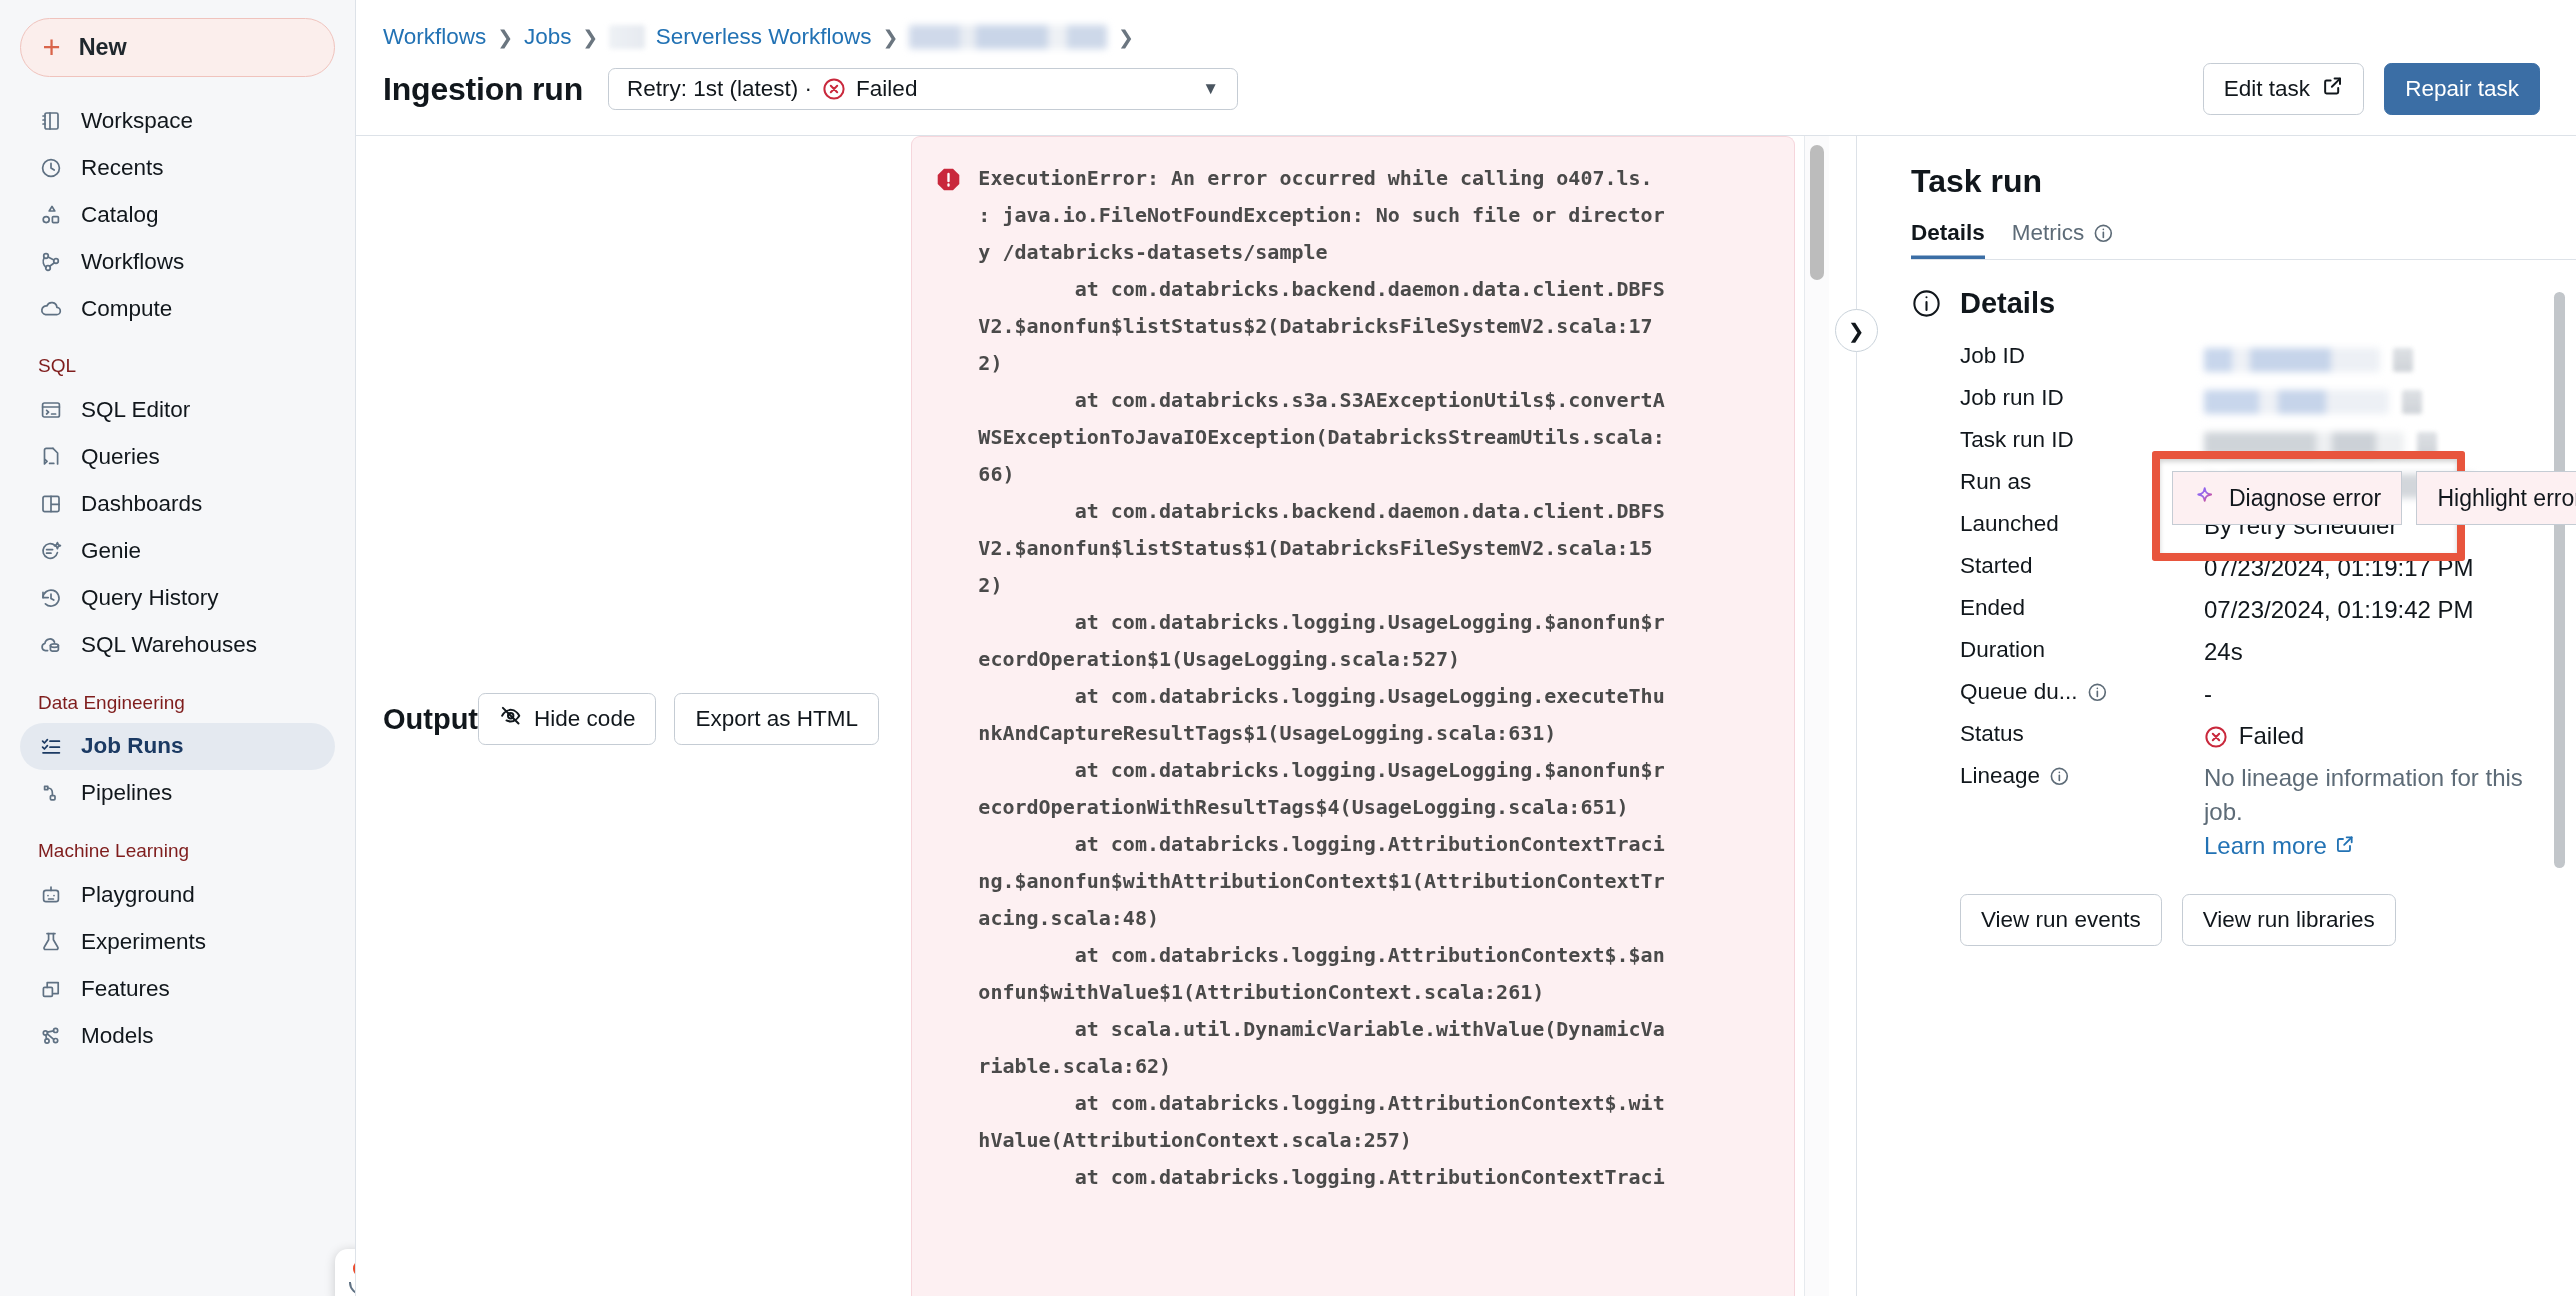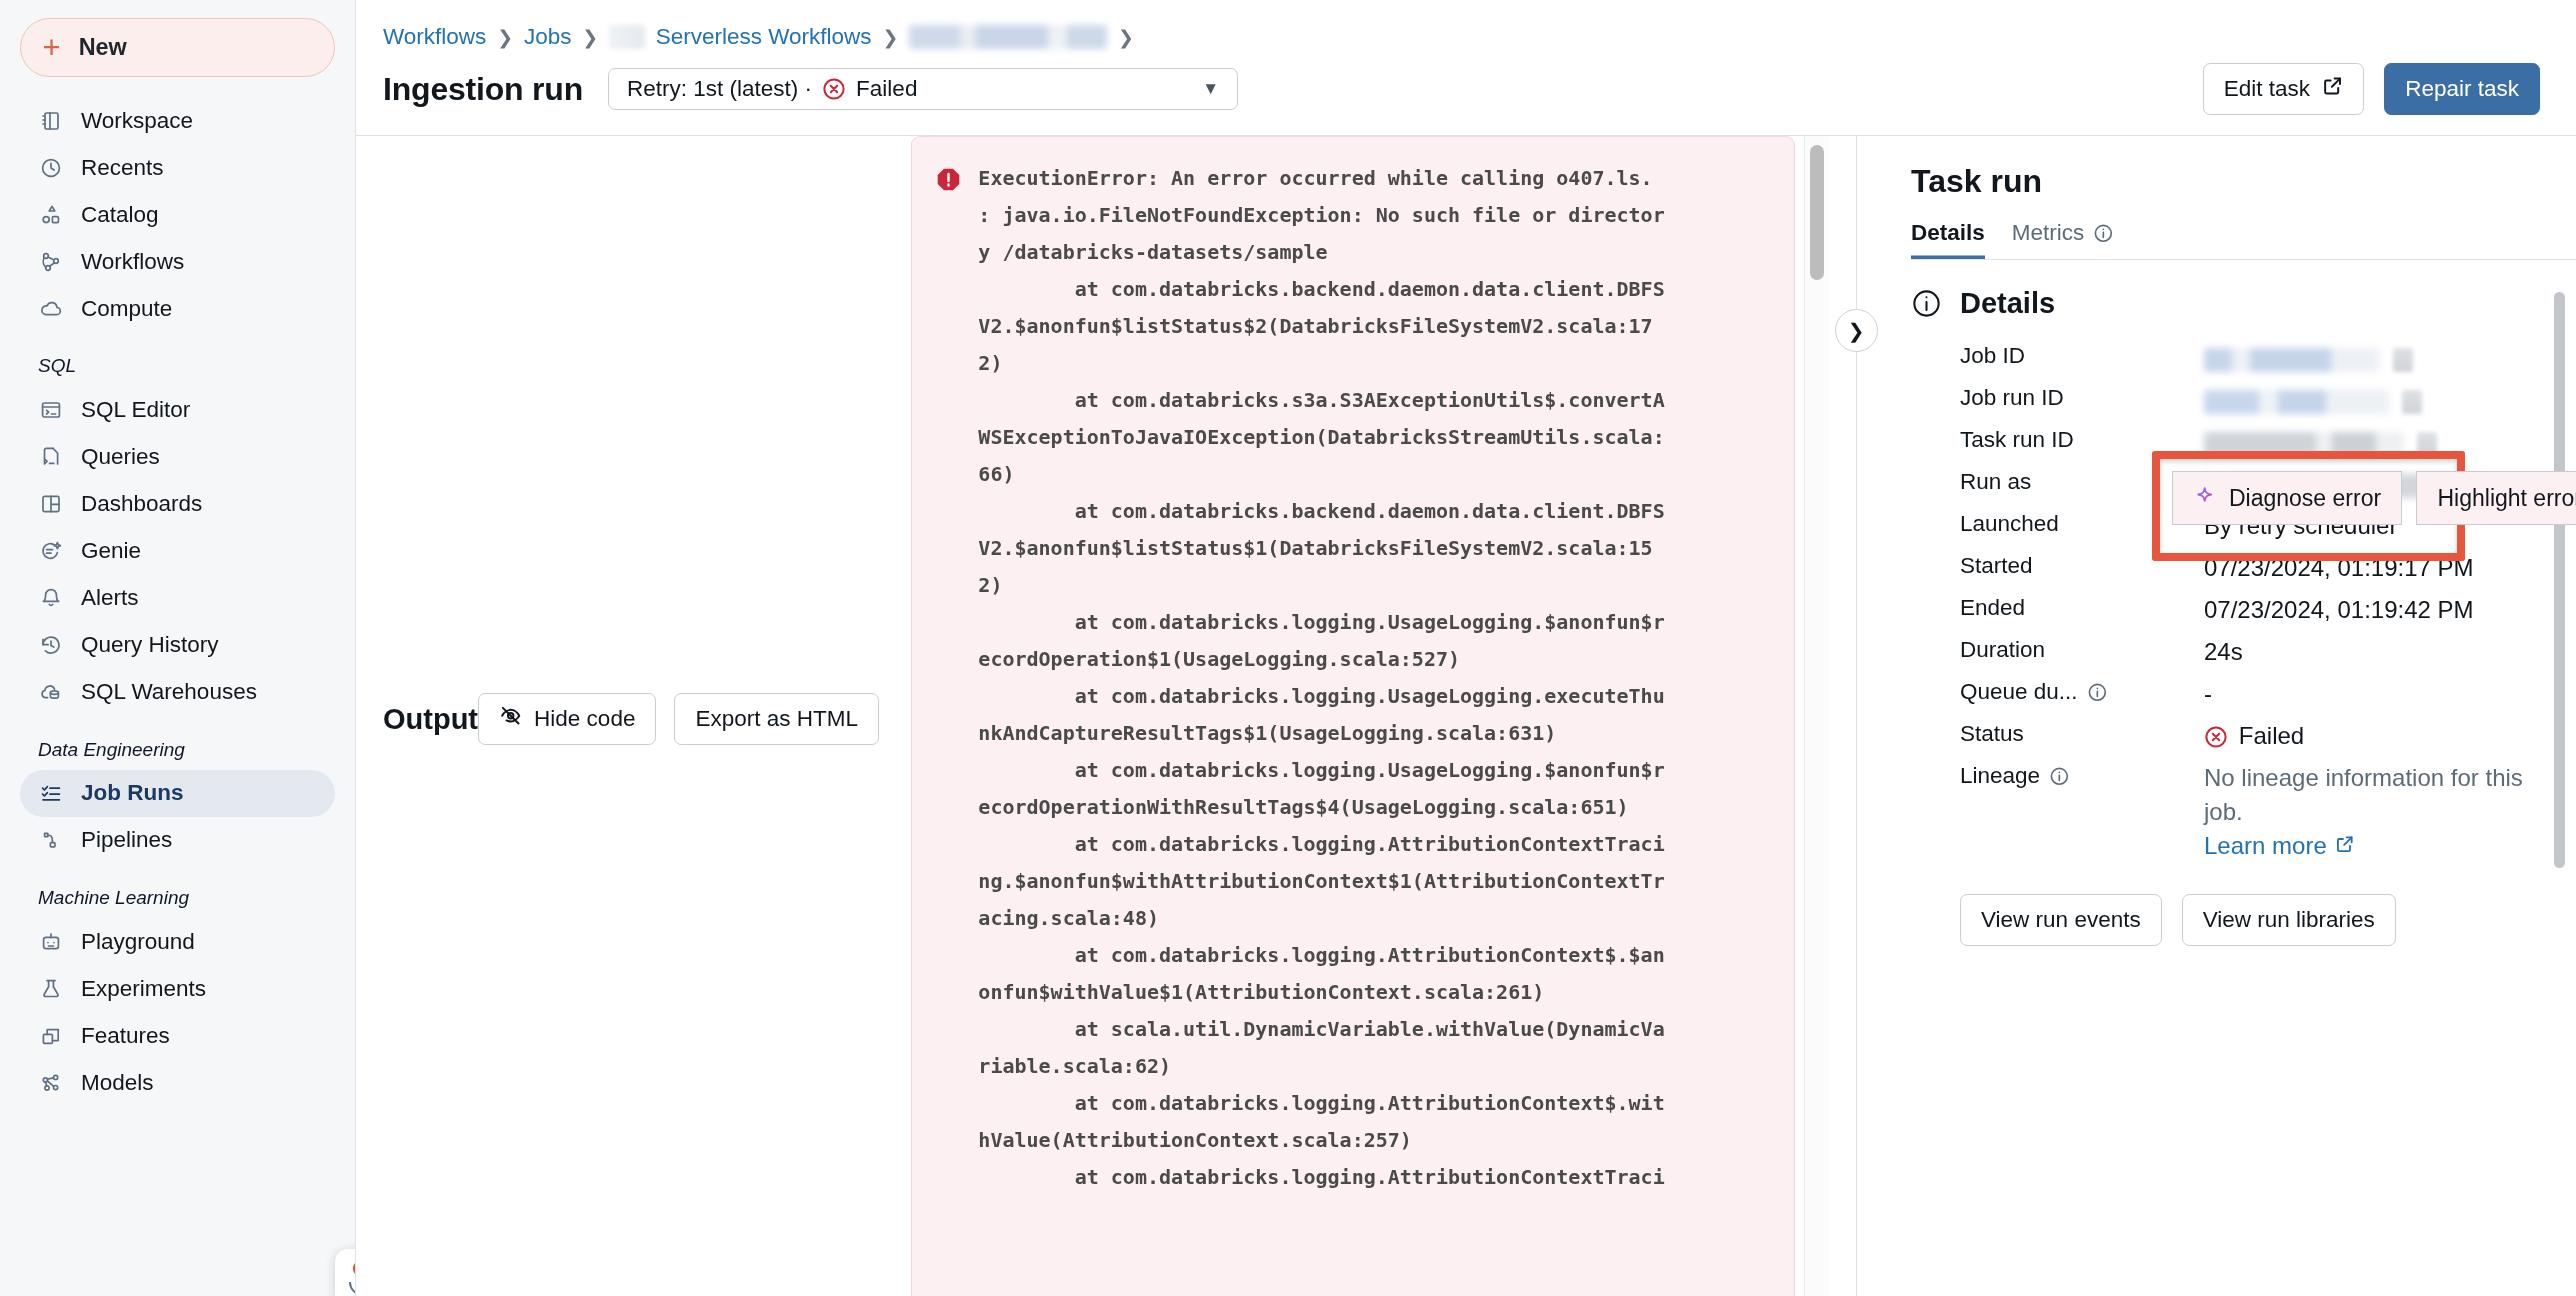--- a/index.html
+++ b/index.html
@@ -38,22 +38,22 @@
     height: 47px; padding: 0 18px;
     border-radius: 23.4px;
     font-size: 22.5px; color: #11171c;
     cursor: pointer; white-space: nowrap;
   }
   .nav-item.active { background: #e4e9f0; color: #1b3a63; font-weight: 600; }
   .nav-item.active .ico svg { stroke: #1b3a63; }
   .nav-item .ico { width: 25px; height: 25px; flex: 0 0 25px; display: flex; align-items: center; justify-content: center; }
   .nav-item .ico svg { width: 24px; height: 24px; stroke: #5f7183; fill: none; stroke-width: 1.7; stroke-linecap: round; stroke-linejoin: round; }
   .nav-section {
-    font-size: 19px; color: #0f172a;
-    padding: 0 18px; margin: 23.4px 0 9px 0; font-style: italic;
+    font-size: 19px; color: #7f1d1d;
+    padding: 0 18px; margin: 23.4px 0 9px 0;
   }
 
   
   .rec-widget {
     position: absolute; left: 335px; bottom: -10.8px;
     width: 52px; height: 59px;
     background: #fff;
     border-radius: 12.6px;
     box-shadow: 0 1.8px 10.8px rgba(0,0,0,.18);
     display: flex; flex-direction: column; align-items: center;
@@ -290,29 +290,20 @@
     </div>
     <div class="nav-item">
       <span class="ico">
           <svg viewBox="0 0 24 24" class="stroke">
             <path d="M18.4 13.6a7.3 7.3 0 1 1-2.4-7.2"></path>
             <path d="M7.6 10.6h6M7.6 14.2h4.4"></path>
             <path d="m18.4 3.6.9 2.1 2.1.9-2.1.9-.9 2.1-.9-2.1-2.1-.9 2.1-.9z"></path>
           </svg>
         </span>
       <span>Genie</span>
-    </div>
-    <div class="nav-item">
-      <span class="ico">
-          <svg viewBox="0 0 24 24" class="stroke">
-            <path d="M12 3.6a5.4 5.4 0 0 0-5.4 5.4c0 5-2.2 6.4-2.2 6.4h15.2s-2.2-1.4-2.2-6.4A5.4 5.4 0 0 0 12 3.6z"></path>
-            <path d="M10.3 18.4a2 2 0 0 0 3.4 0"></path>
-          </svg>
-        </span>
-      <span>Alerts</span>
     </div>
     <div class="nav-item">
       <span class="ico">
           <svg viewBox="0 0 24 24" class="stroke">
             <path d="M4 11.6A8 8 0 1 1 6.4 17.8"></path>
             <path d="M4 6.4v5.2h5.2"></path>
             <path d="M12 8.2v4.2l2.8 1.7"></path>
           </svg>
         </span>
       <span>Query History</span>

